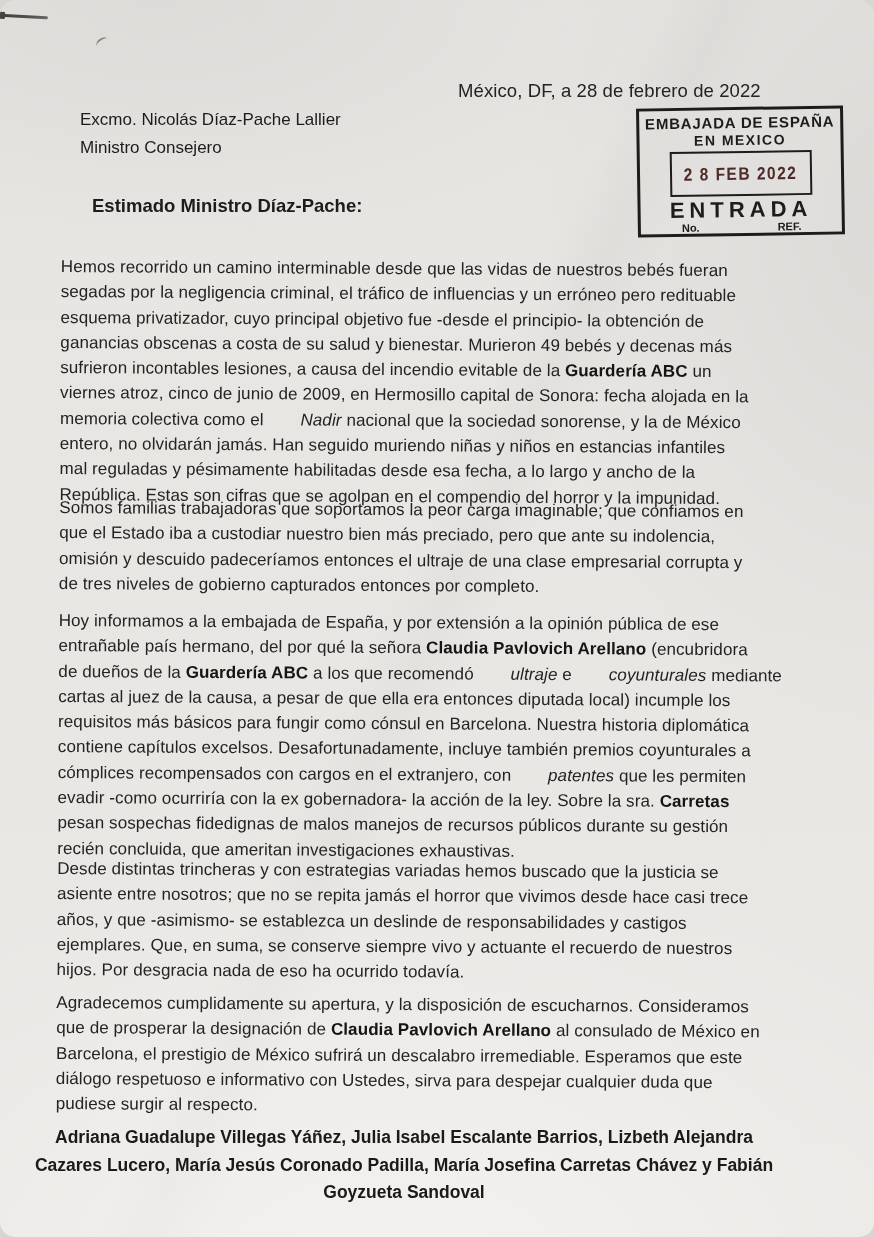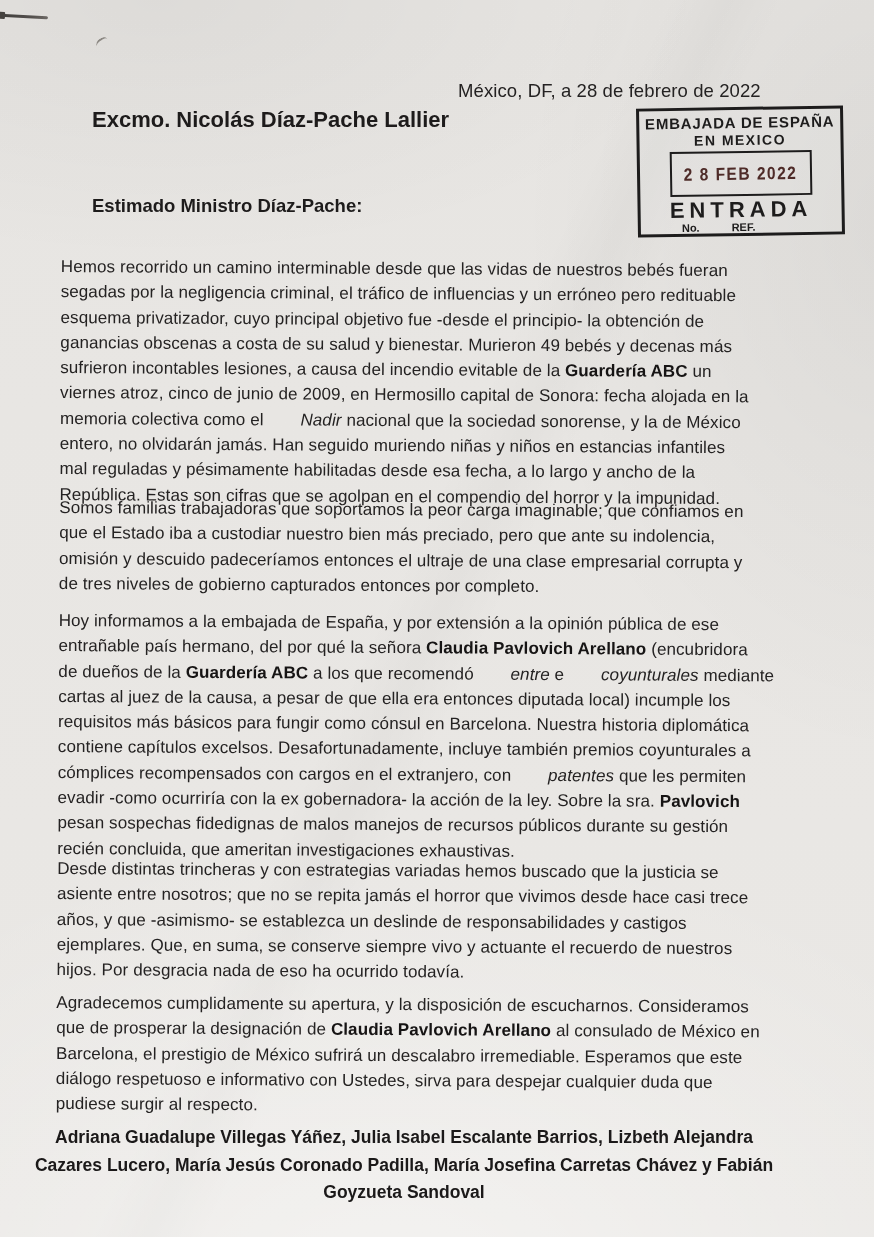--- a/index.html
+++ b/index.html
@@ -13,20 +13,21 @@
     position: relative;
     width: 874px; height: 1237px;
     color: #242222;
     background:
       radial-gradient(ellipse 900px 420px at 18% 0%, rgba(0,0,0,0.045), transparent 62%),
       radial-gradient(ellipse 620px 900px at 102% 18%, rgba(0,0,0,0.05), transparent 60%),
       radial-gradient(ellipse 1000px 650px at 45% 104%, rgba(255,255,255,0.45), transparent 70%),
       linear-gradient(115deg, transparent 46%, rgba(0,0,0,0.025) 50%, transparent 54%),
       linear-gradient(#e7e5e2, #eae8e5);
     overflow: hidden;
+    border-radius: 15px;
   }
   .abs { position: absolute; }
 
   
   .staple {
     left: -4px; top: 15px; width: 52px; height: 3px;
     background: linear-gradient(90deg, #3c3a38, #55514e 70%, #6d6965);
     transform: rotate(3deg); border-radius: 2px;
   }
   .staple::before {
@@ -35,21 +36,21 @@
   }
   .smudge {
     left: 96px; top: 38px; width: 13px; height: 9px;
     border-top: 2px solid rgba(96,90,84,0.65);
     border-radius: 60% 40% 50% 50%;
     transform: rotate(-28deg);
   }
 
   
   .date-line { left: 458px; top: 80px; font-size: 18.5px; letter-spacing: 0.1px; }
-  .recipient { left: 92px; top: 106px; font-weight: bold; font-size: 22px; line-height: 27.5px; color: #1d1b1b; }
+  .recipient { left: 80px; top: 106px; font-weight: normal; font-size: 17px; line-height: 27.5px; color: #1d1b1b; }
   .salutation { left: 92px; top: 195px; font-weight: bold; font-size: 18.5px; color: #1d1b1b; }
 
   
   .stamp {
     left: 637px; top: 107px; width: 201px; height: 123px;
     border: 3px solid #1d1c1c;
     transform: rotate(-0.9deg);
     display: flex; flex-direction: column; align-items: center;
     color: #1d1c1c;
     background: rgba(255,255,255,0.06);
@@ -63,21 +64,21 @@
   }
   .stamp-date {
     font-weight: bold; font-size: 15.5px; letter-spacing: 1.5px;
     transform: scaleY(1.15); white-space: nowrap;
   }
   .stamp-entry { font-weight: bold; font-size: 22px; letter-spacing: 5px; margin-top: 1px; }
   .stamp-footer {
     width: 100%; display: flex; font-weight: bold; font-size: 11px; margin-top: -2px;
   }
   .stamp-no { margin-left: 9px; padding-left: 32px; }
-  .stamp-ref { margin-left: 32px; }
+  .stamp-ref { margin-left: 78px; }
 
   
   .body-text { left: 0; top: 0; width: 874px; transform: rotate(0.35deg); transform-origin: 60px 240px; }
   .para {
     position: absolute; left: 61px;
     font-size: 17px; line-height: 25.3px;
     white-space: pre; letter-spacing: 0.1px;
   }
   .p1 { top: 237px; }
   .p2 { top: 478px; }
@@ -98,20 +99,21 @@
 
 <div class="sheet">
 
   <div class="abs staple"></div>
   <div class="abs smudge"></div>
 
   <div class="abs date-line">México, DF, a 28 de febrero de 2022</div>
 
   <div class="abs recipient">
     <div>Excmo. Nicolás Díaz-Pache Lallier</div>
+    <div>Ministro Consejero</div>
   </div>
 
   <div class="abs stamp" style="border-color: rgb(29, 28, 28); color: rgb(29, 28, 28);">
     <div class="stamp-line1">EMBAJADA DE ESPAÑA</div>
     <div class="stamp-line2">EN MEXICO</div>
     <div class="stamp-date-box" style="border-color: rgb(29, 28, 28);">
       <span class="stamp-date" style="color: rgb(78, 43, 40);">2 8 FEB 2022</span>
     </div>
     <div class="stamp-entry">ENTRADA</div>
     <div class="stamp-footer">
@@ -132,26 +134,26 @@
 memoria colectiva como el </span><span class="seg-italic">Nadir</span><span> nacional que la sociedad sonorense, y la de México
 entero, no olvidarán jamás. Han seguido muriendo niñas y niños en estancias infantiles
 mal reguladas y pésimamente habilitadas desde esa fecha, a lo largo y ancho de la
 República. Estas son cifras que se agolpan en el compendio del horror y la impunidad.</span></p>
     <p class="para p2"><span>Somos familias trabajadoras que soportamos la peor carga imaginable; que confiamos en
 que el Estado iba a custodiar nuestro bien más preciado, pero que ante su indolencia,
 omisión y descuido padeceríamos entonces el ultraje de una clase empresarial corrupta y
 de tres niveles de gobierno capturados entonces por completo.</span></p>
     <p class="para p3"><span>Hoy informamos a la embajada de España, y por extensión a la opinión pública de ese
 entrañable país hermano, del por qué la señora </span><span class="seg-bold">Claudia Pavlovich Arellano</span><span> (encubridora
-de dueños de la </span><span class="seg-bold">Guardería ABC</span><span> a los que recomendó </span><span class="seg-italic">entre</span><span> e </span><span class="seg-italic">coyunturales</span><span> mediante
+de dueños de la </span><span class="seg-bold">Guardería ABC</span><span> a los que recomendó </span><span class="seg-italic">ultraje</span><span> e </span><span class="seg-italic">coyunturales</span><span> mediante
 cartas al juez de la causa, a pesar de que ella era entonces diputada local) incumple los
 requisitos más básicos para fungir como cónsul en Barcelona. Nuestra historia diplomática
 contiene capítulos excelsos. Desafortunadamente, incluye también premios coyunturales a
 cómplices recompensados con cargos en el extranjero, con </span><span class="seg-italic">patentes</span><span> que les permiten
-evadir -como ocurriría con la ex gobernadora- la acción de la ley. Sobre la sra. </span><span class="seg-bold">Pavlovich</span><span>
+evadir -como ocurriría con la ex gobernadora- la acción de la ley. Sobre la sra. </span><span class="seg-bold">Carretas</span><span>
 pesan sospechas fidedignas de malos manejos de recursos públicos durante su gestión
 recién concluida, que ameritan investigaciones exhaustivas.</span></p>
     <p class="para p4"><span>Desde distintas trincheras y con estrategias variadas hemos buscado que la justicia se
 asiente entre nosotros; que no se repita jamás el horror que vivimos desde hace casi trece
 años, y que -asimismo- se establezca un deslinde de responsabilidades y castigos
 ejemplares. Que, en suma, se conserve siempre vivo y actuante el recuerdo de nuestros
 hijos. Por desgracia nada de eso ha ocurrido todavía.</span></p>
     <p class="para p5"><span>Agradecemos cumplidamente su apertura, y la disposición de escucharnos. Consideramos
 que de prosperar la designación de </span><span class="seg-bold">Claudia Pavlovich Arellano</span><span> al consulado de México en
 Barcelona, el prestigio de México sufrirá un descalabro irremediable. Esperamos que este

